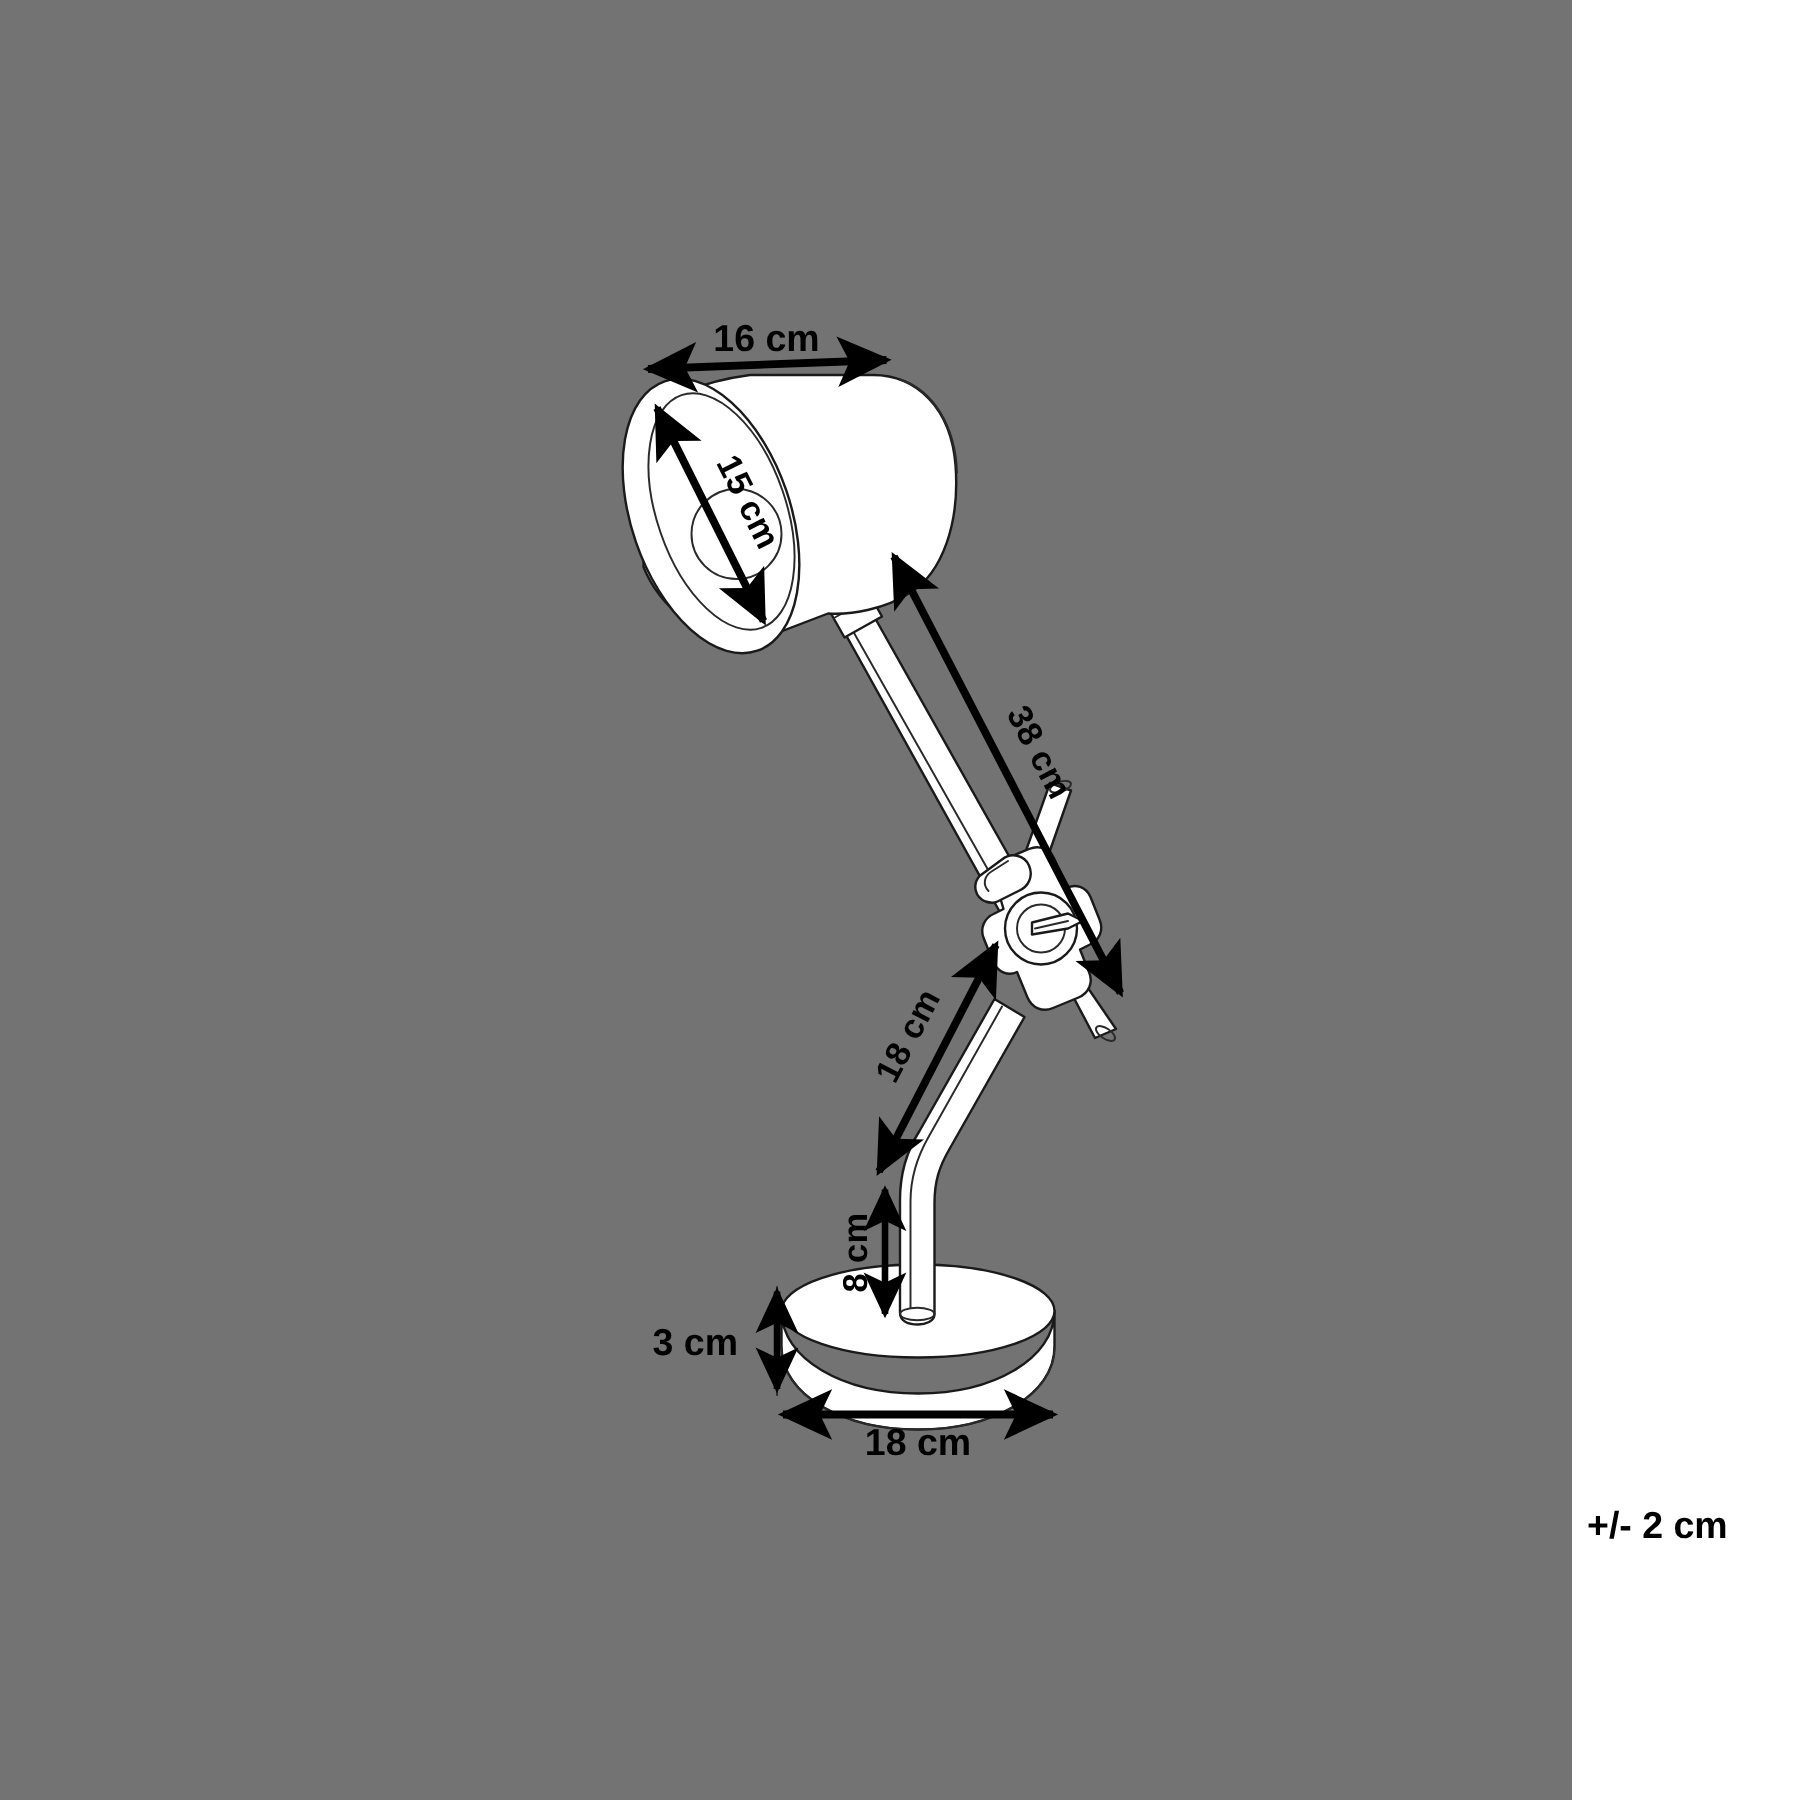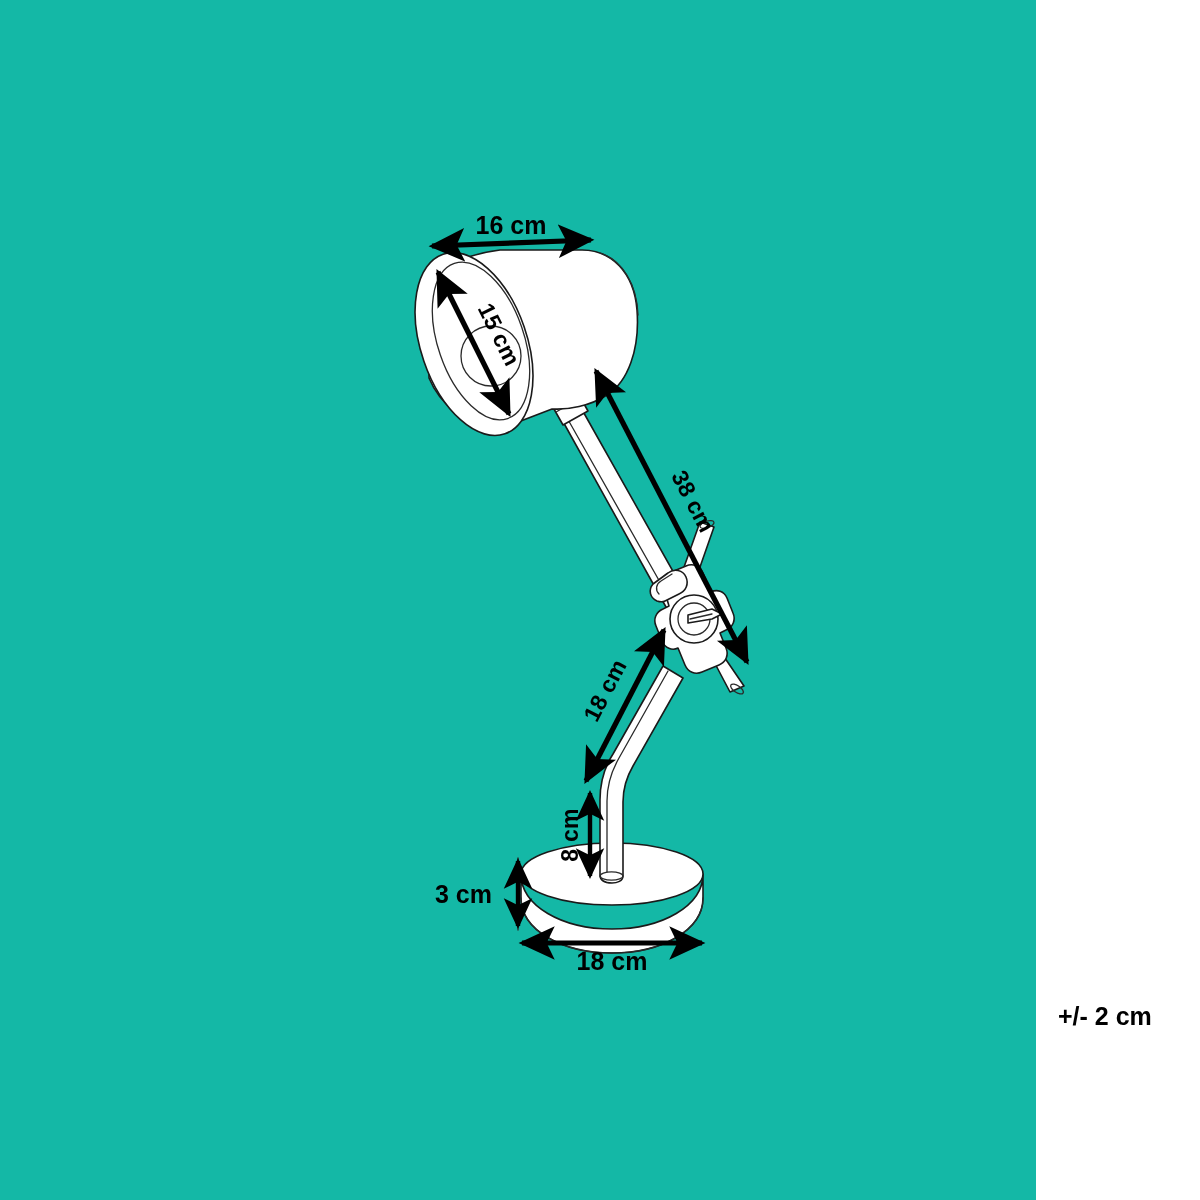--- a/index.html
+++ b/index.html
@@ -11,21 +11,22 @@
   body {
     width: 1200px;
     height: 1200px;
     font-family: "Liberation Sans", sans-serif;
     overflow: hidden;
   }
   #sheet {
     position: relative;
     width: 1036px;
     height: 1200px;
-    background: #14b8a6;
+    background: #737373;
+    padding-left: 12px;
   }
   #drawing {
     position: absolute;
     top: 0;
     left: 0;
     width: 1200px;
     height: 1200px;
     display: block;
   }
   .dim-text {

